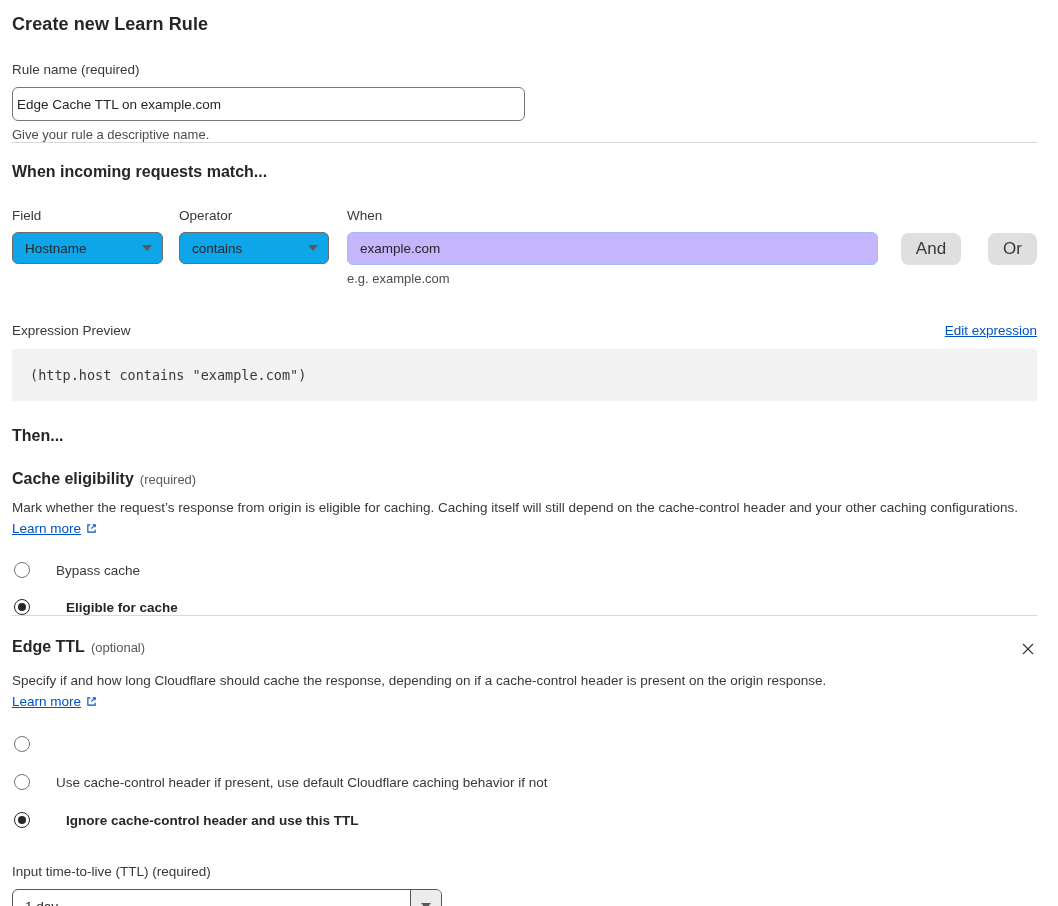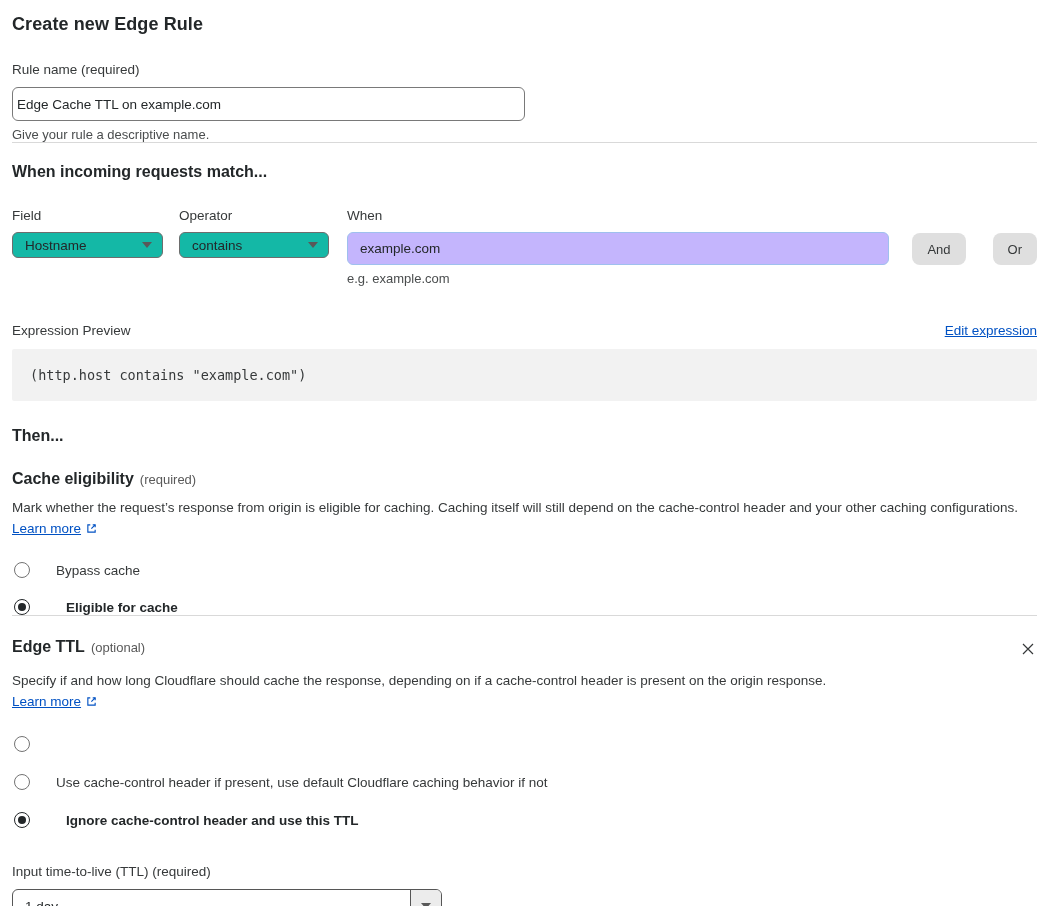--- a/index.html
+++ b/index.html
@@ -31,39 +31,39 @@
 
   h2.section-heading { font-size: 16px; font-weight: 700; color: #232729; }
 
   
   .builder-row { display: flex; align-items: flex-start; margin-top: 27px; gap: 8px; }
   .builder-col .field-label { margin-bottom: 9px; }
   .col-field { width: 151px; margin-right: 8px; }
   .col-operator { width: 150px; margin-right: 10px; }
   .col-value { flex: 1 1 auto; margin-right: 15px; }
   .select-box {
-    height: 26px; border: 1px solid #6d6d6d; border-radius: 6px;
-    background: #14b8a6; display: flex; align-items: center;
+    height: 32px; border: 1px solid #6d6d6d; border-radius: 6px;
+    background: #0ea5e9; display: flex; align-items: center;
     padding: 0 10px 0 12px; font-size: 13.5px; color: #232729;
     justify-content: space-between; cursor: pointer;
   }
   .caret-down {
     width: 0; height: 0;
     border-left: 5px solid transparent; border-right: 5px solid transparent;
     border-top: 6px solid #595959; display: inline-block;
   }
   .value-input {
     width: 100%; height: 33px;
     background: #c4b5fd; border: 1px solid #9fc0ee; border-radius: 6px;
     padding: 0 12px; font-size: 13.5px; color: #232729;
     font-family: inherit; outline: none;
   }
   .conj-btn {
     height: 32px; margin-top: 25px; border: none; border-radius: 8px;
-    background: #dfdfdf; color: #36393a; font-size: 13px;
+    background: #dfdfdf; color: #36393a; font-size: 17px;
     font-family: inherit; cursor: pointer; padding: 0 15px;
   }
   .btn-and { margin-right: 19px; }
 
   
   .preview-head {
     display: flex; justify-content: space-between; align-items: baseline;
     margin-top: 37px;
   }
   .preview-label { font-size: 13.5px; color: #36393a; }
@@ -125,21 +125,21 @@
     background: #ececec; display: flex; align-items: center; justify-content: center;
     cursor: pointer;
   }
 </style>
 </head>
 <body>
 
 <div class="page">
   <div class="content">
 
-    <h1 class="page-title">Create new Edge Rule</h1>
+    <h1 class="page-title">Create new Learn Rule</h1>
 
     <label class="field-label">Rule name (required)</label>
     <input class="text-input" type="text" value="Edge Cache TTL on example.com" style="">
     <div class="helper">Give your rule a descriptive name.</div>
 
     <hr class="divider divider-1">
 
     <h2 class="section-heading" style="margin-top:20px;">When incoming requests match...</h2>
 
     <div class="builder-row">

